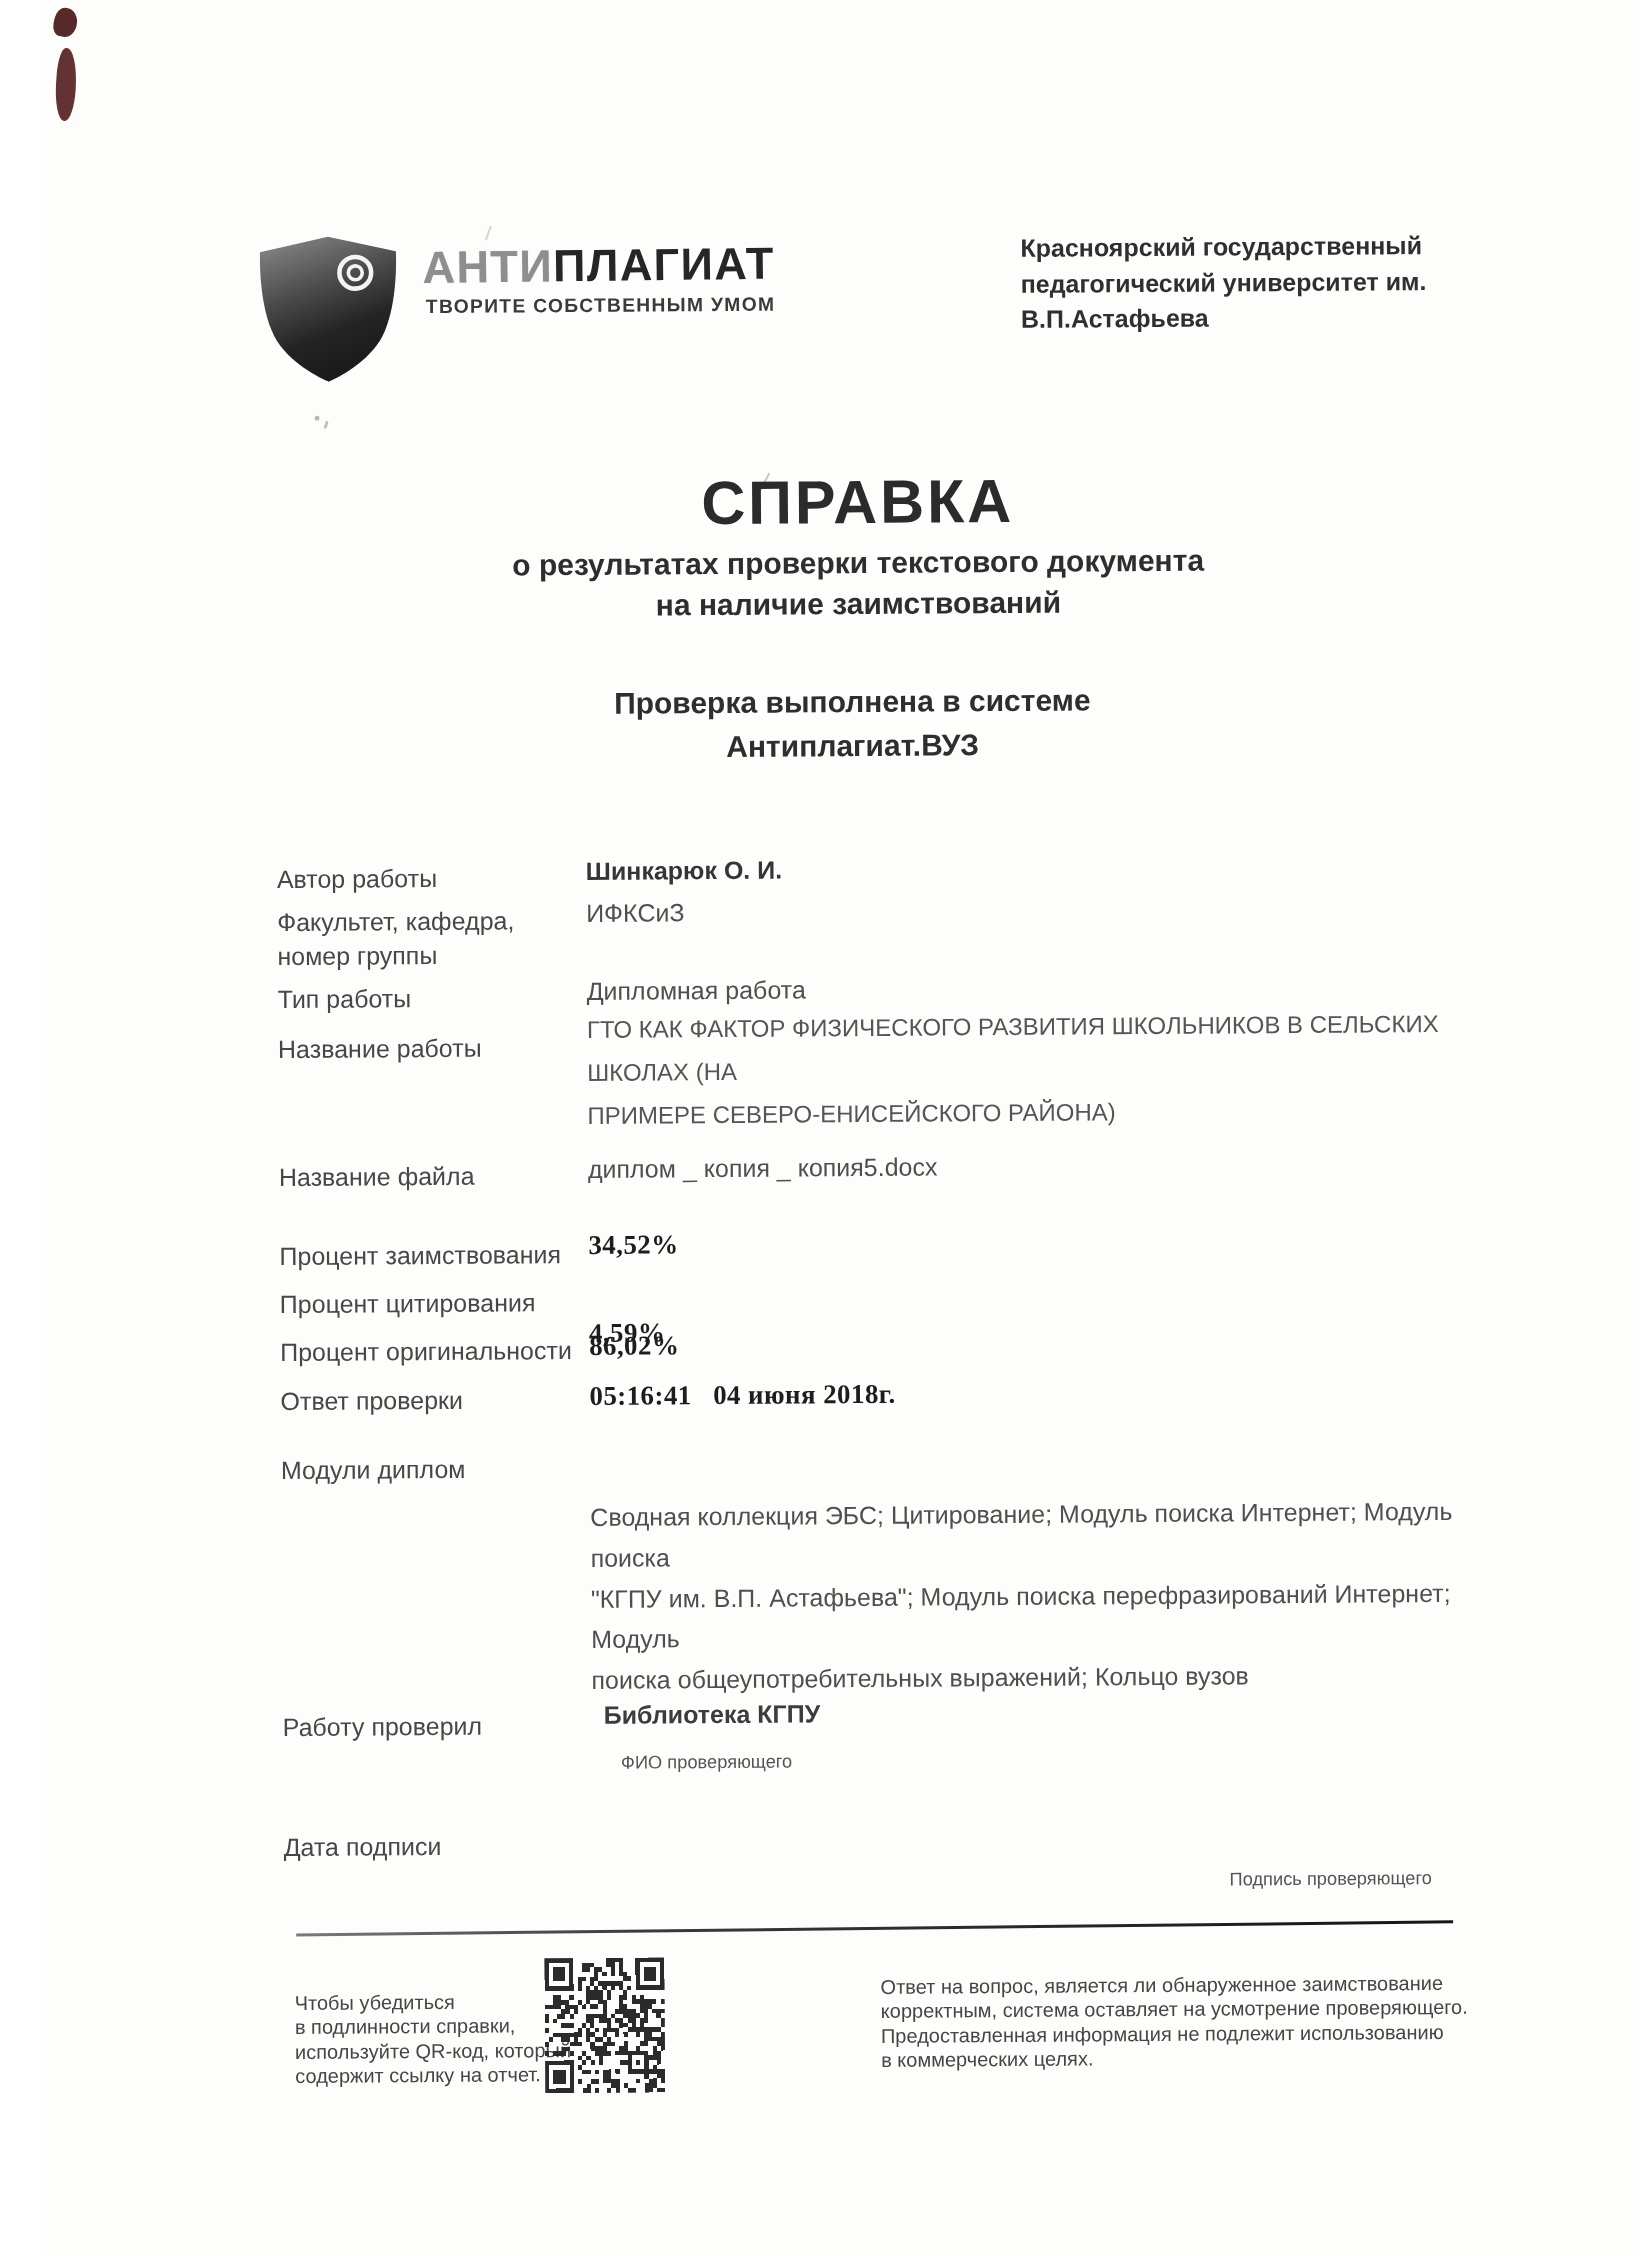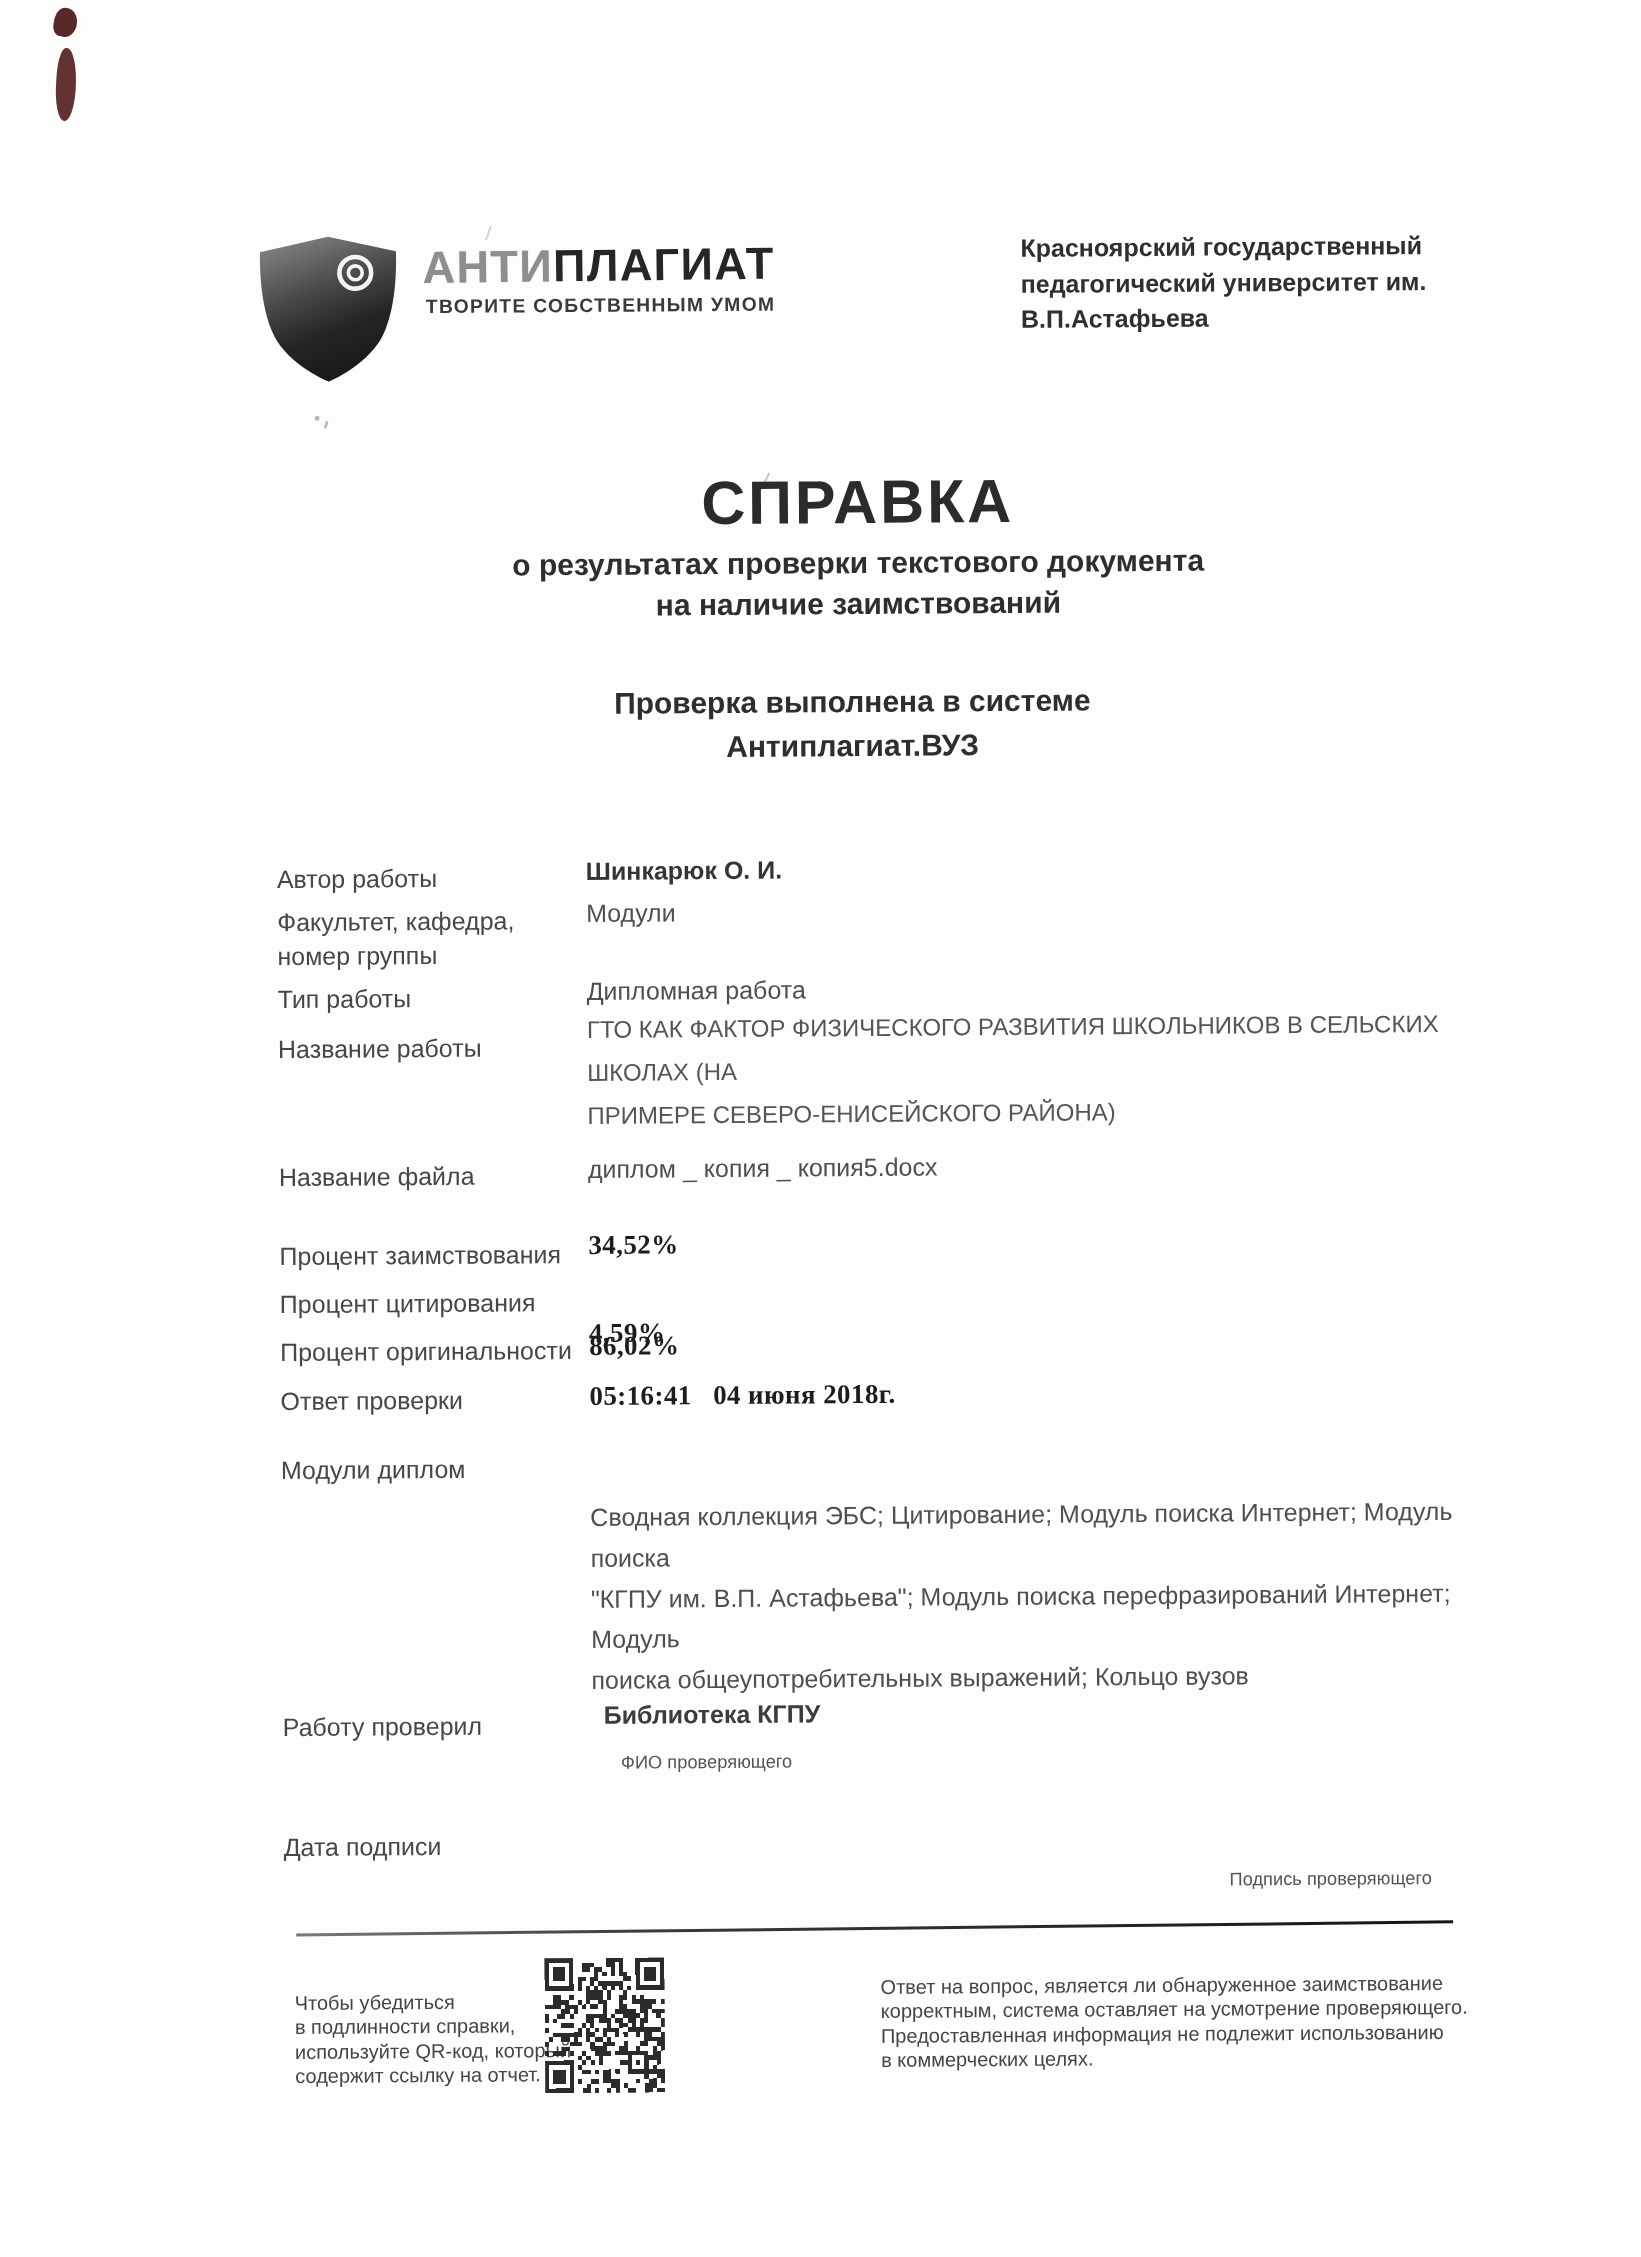--- a/index.html
+++ b/index.html
@@ -111,21 +111,21 @@
     <div class="abs doc-subtitle pre">о результатах проверки текстового документа
 на наличие заимствований</div>
     <div class="abs system-note pre">Проверка выполнена в системе
 Антиплагиат.ВУЗ</div>
 
     <div class="abs lbl row-author-l">Автор работы</div>
     <div class="abs val val-bold row-author-v">Шинкарюк О. И.</div>
 
     <div class="abs lbl row-faculty-l pre">Факультет, кафедра,
 номер группы</div>
-    <div class="abs val row-faculty-v">Модули</div>
+    <div class="abs val row-faculty-v">ИФКСиЗ</div>
 
     <div class="abs lbl row-type-l">Тип работы</div>
     <div class="abs val row-type-v">Дипломная работа</div>
 
     <div class="abs lbl row-wtitle-l">Название работы</div>
     <div class="abs val row-wtitle-v pre">ГТО КАК ФАКТОР ФИЗИЧЕСКОГО РАЗВИТИЯ ШКОЛЬНИКОВ В СЕЛЬСКИХ ШКОЛАХ (НА
 ПРИМЕРЕ СЕВЕРО-ЕНИСЕЙСКОГО РАЙОНА)</div>
 
     <div class="abs lbl row-file-l">Название файла</div>
     <div class="abs val row-file-v">диплом _ копия _ копия5.docx</div>

